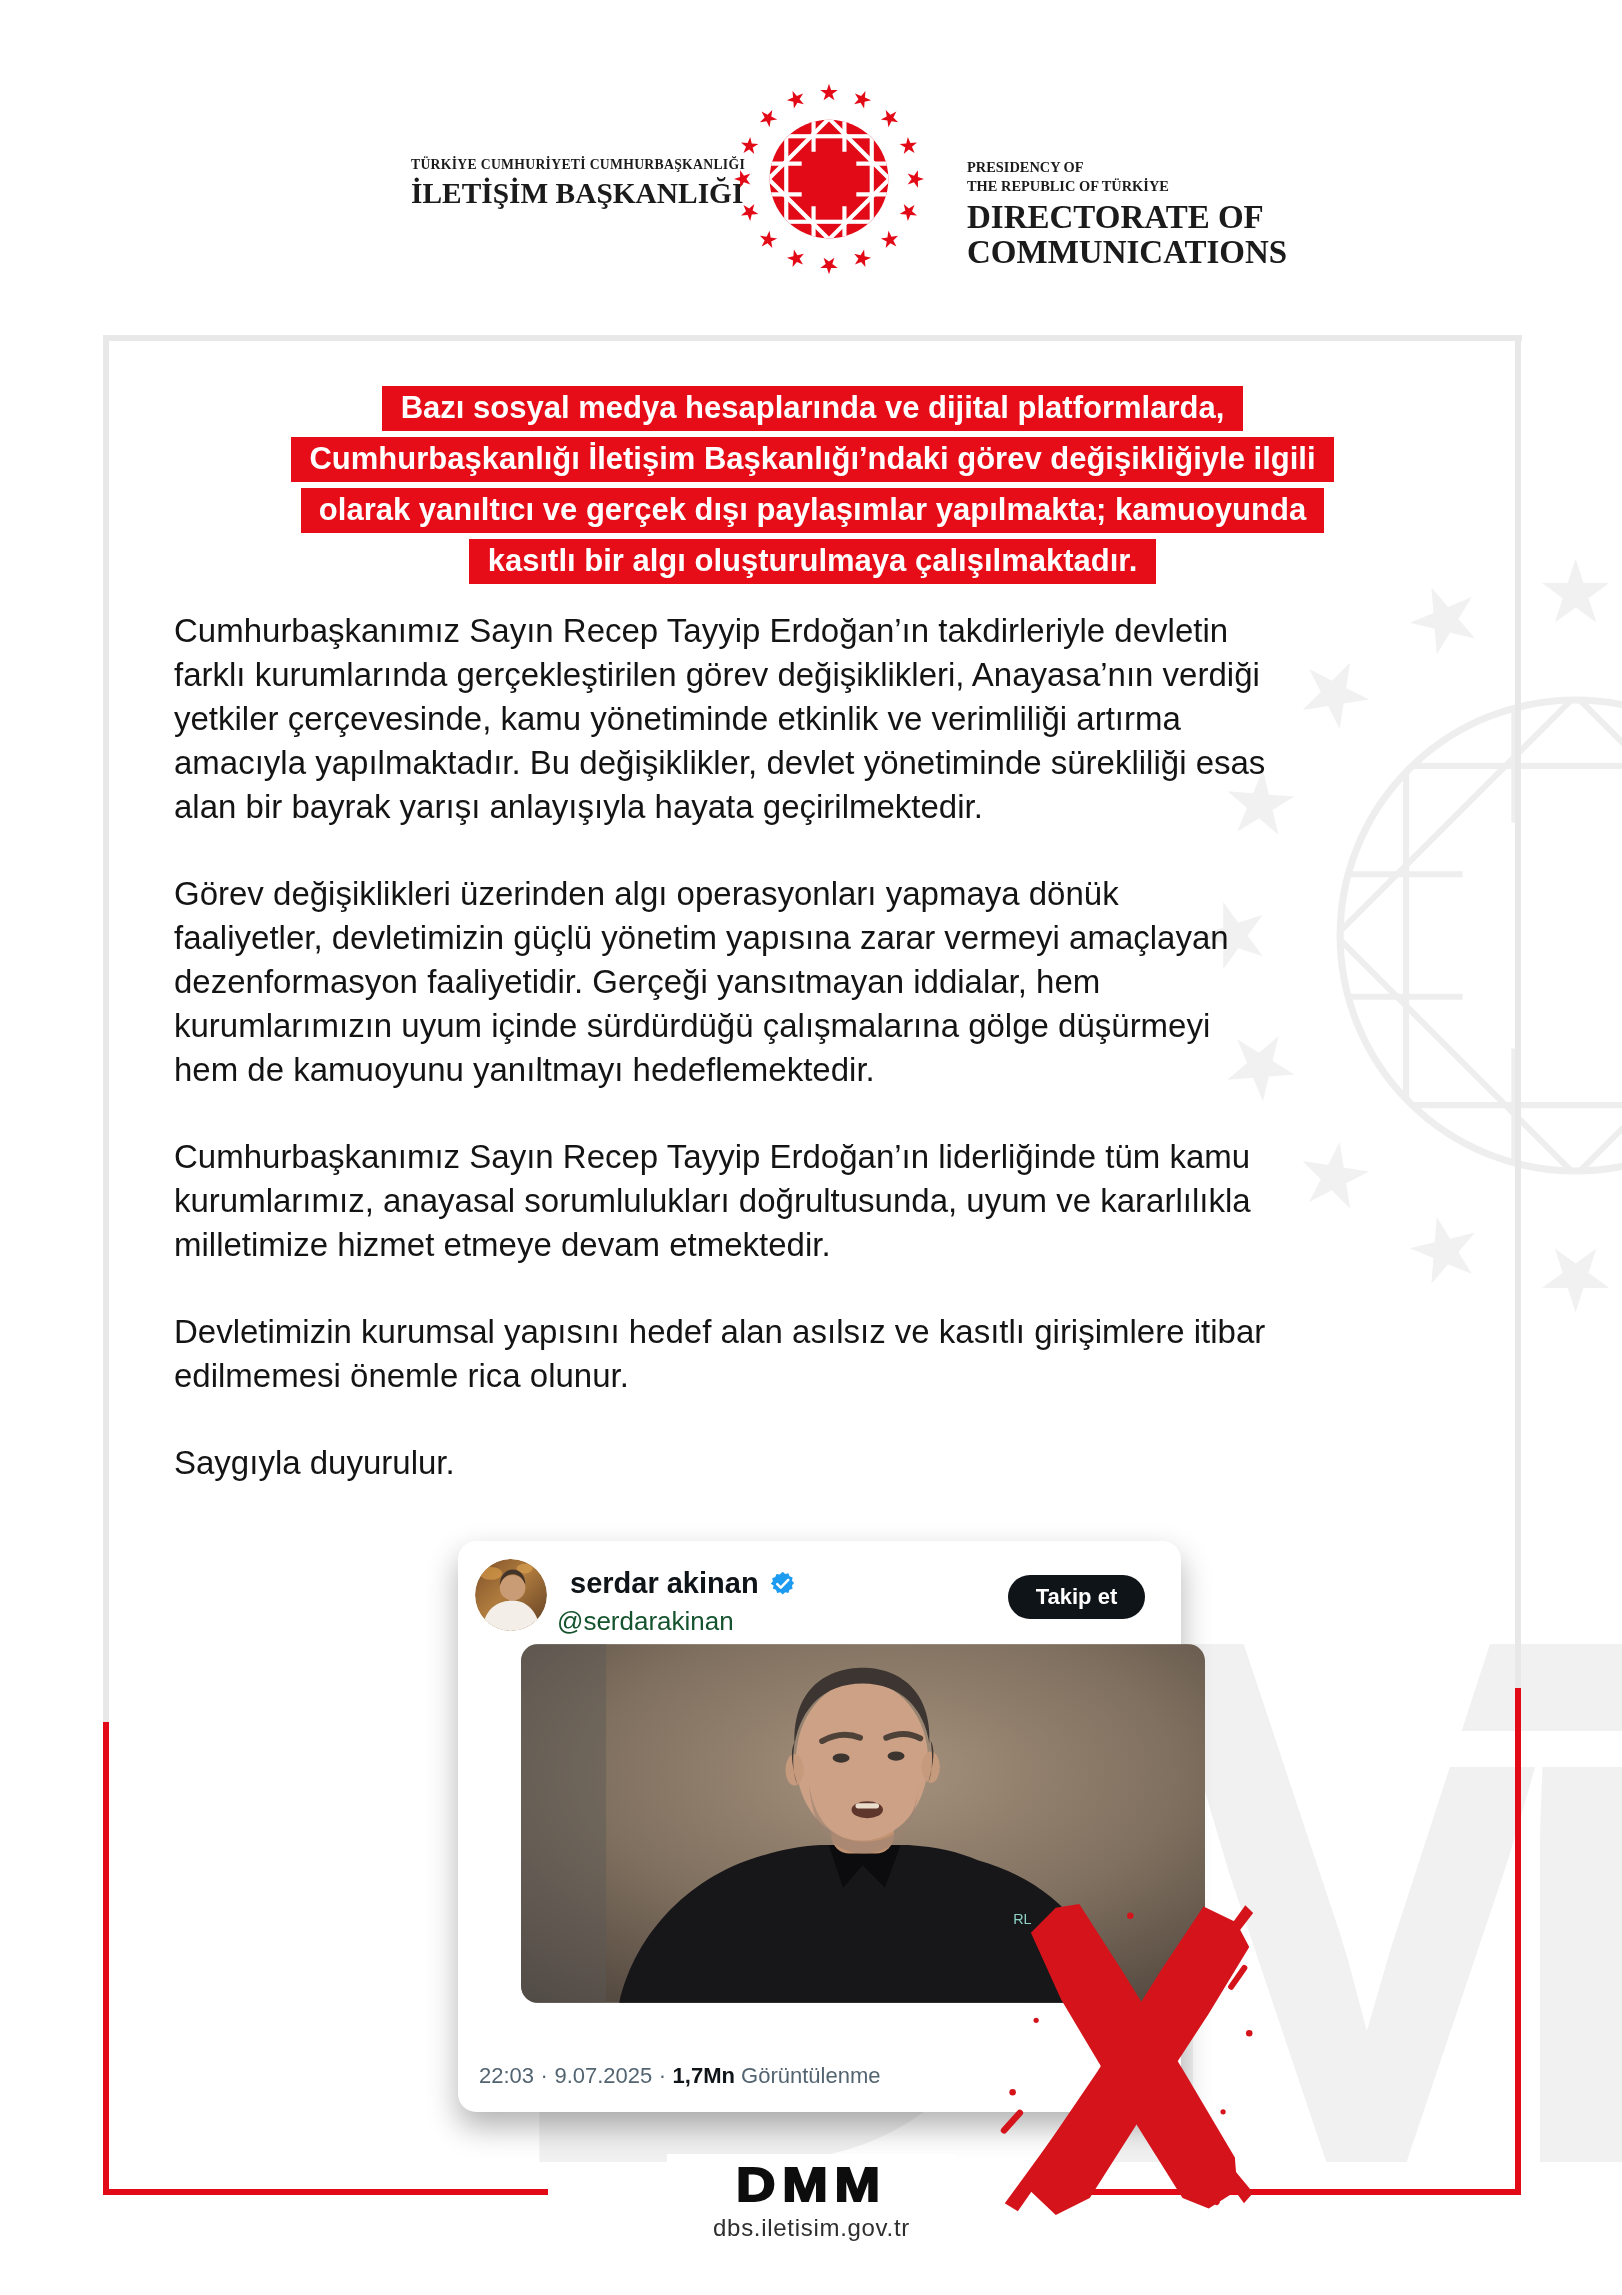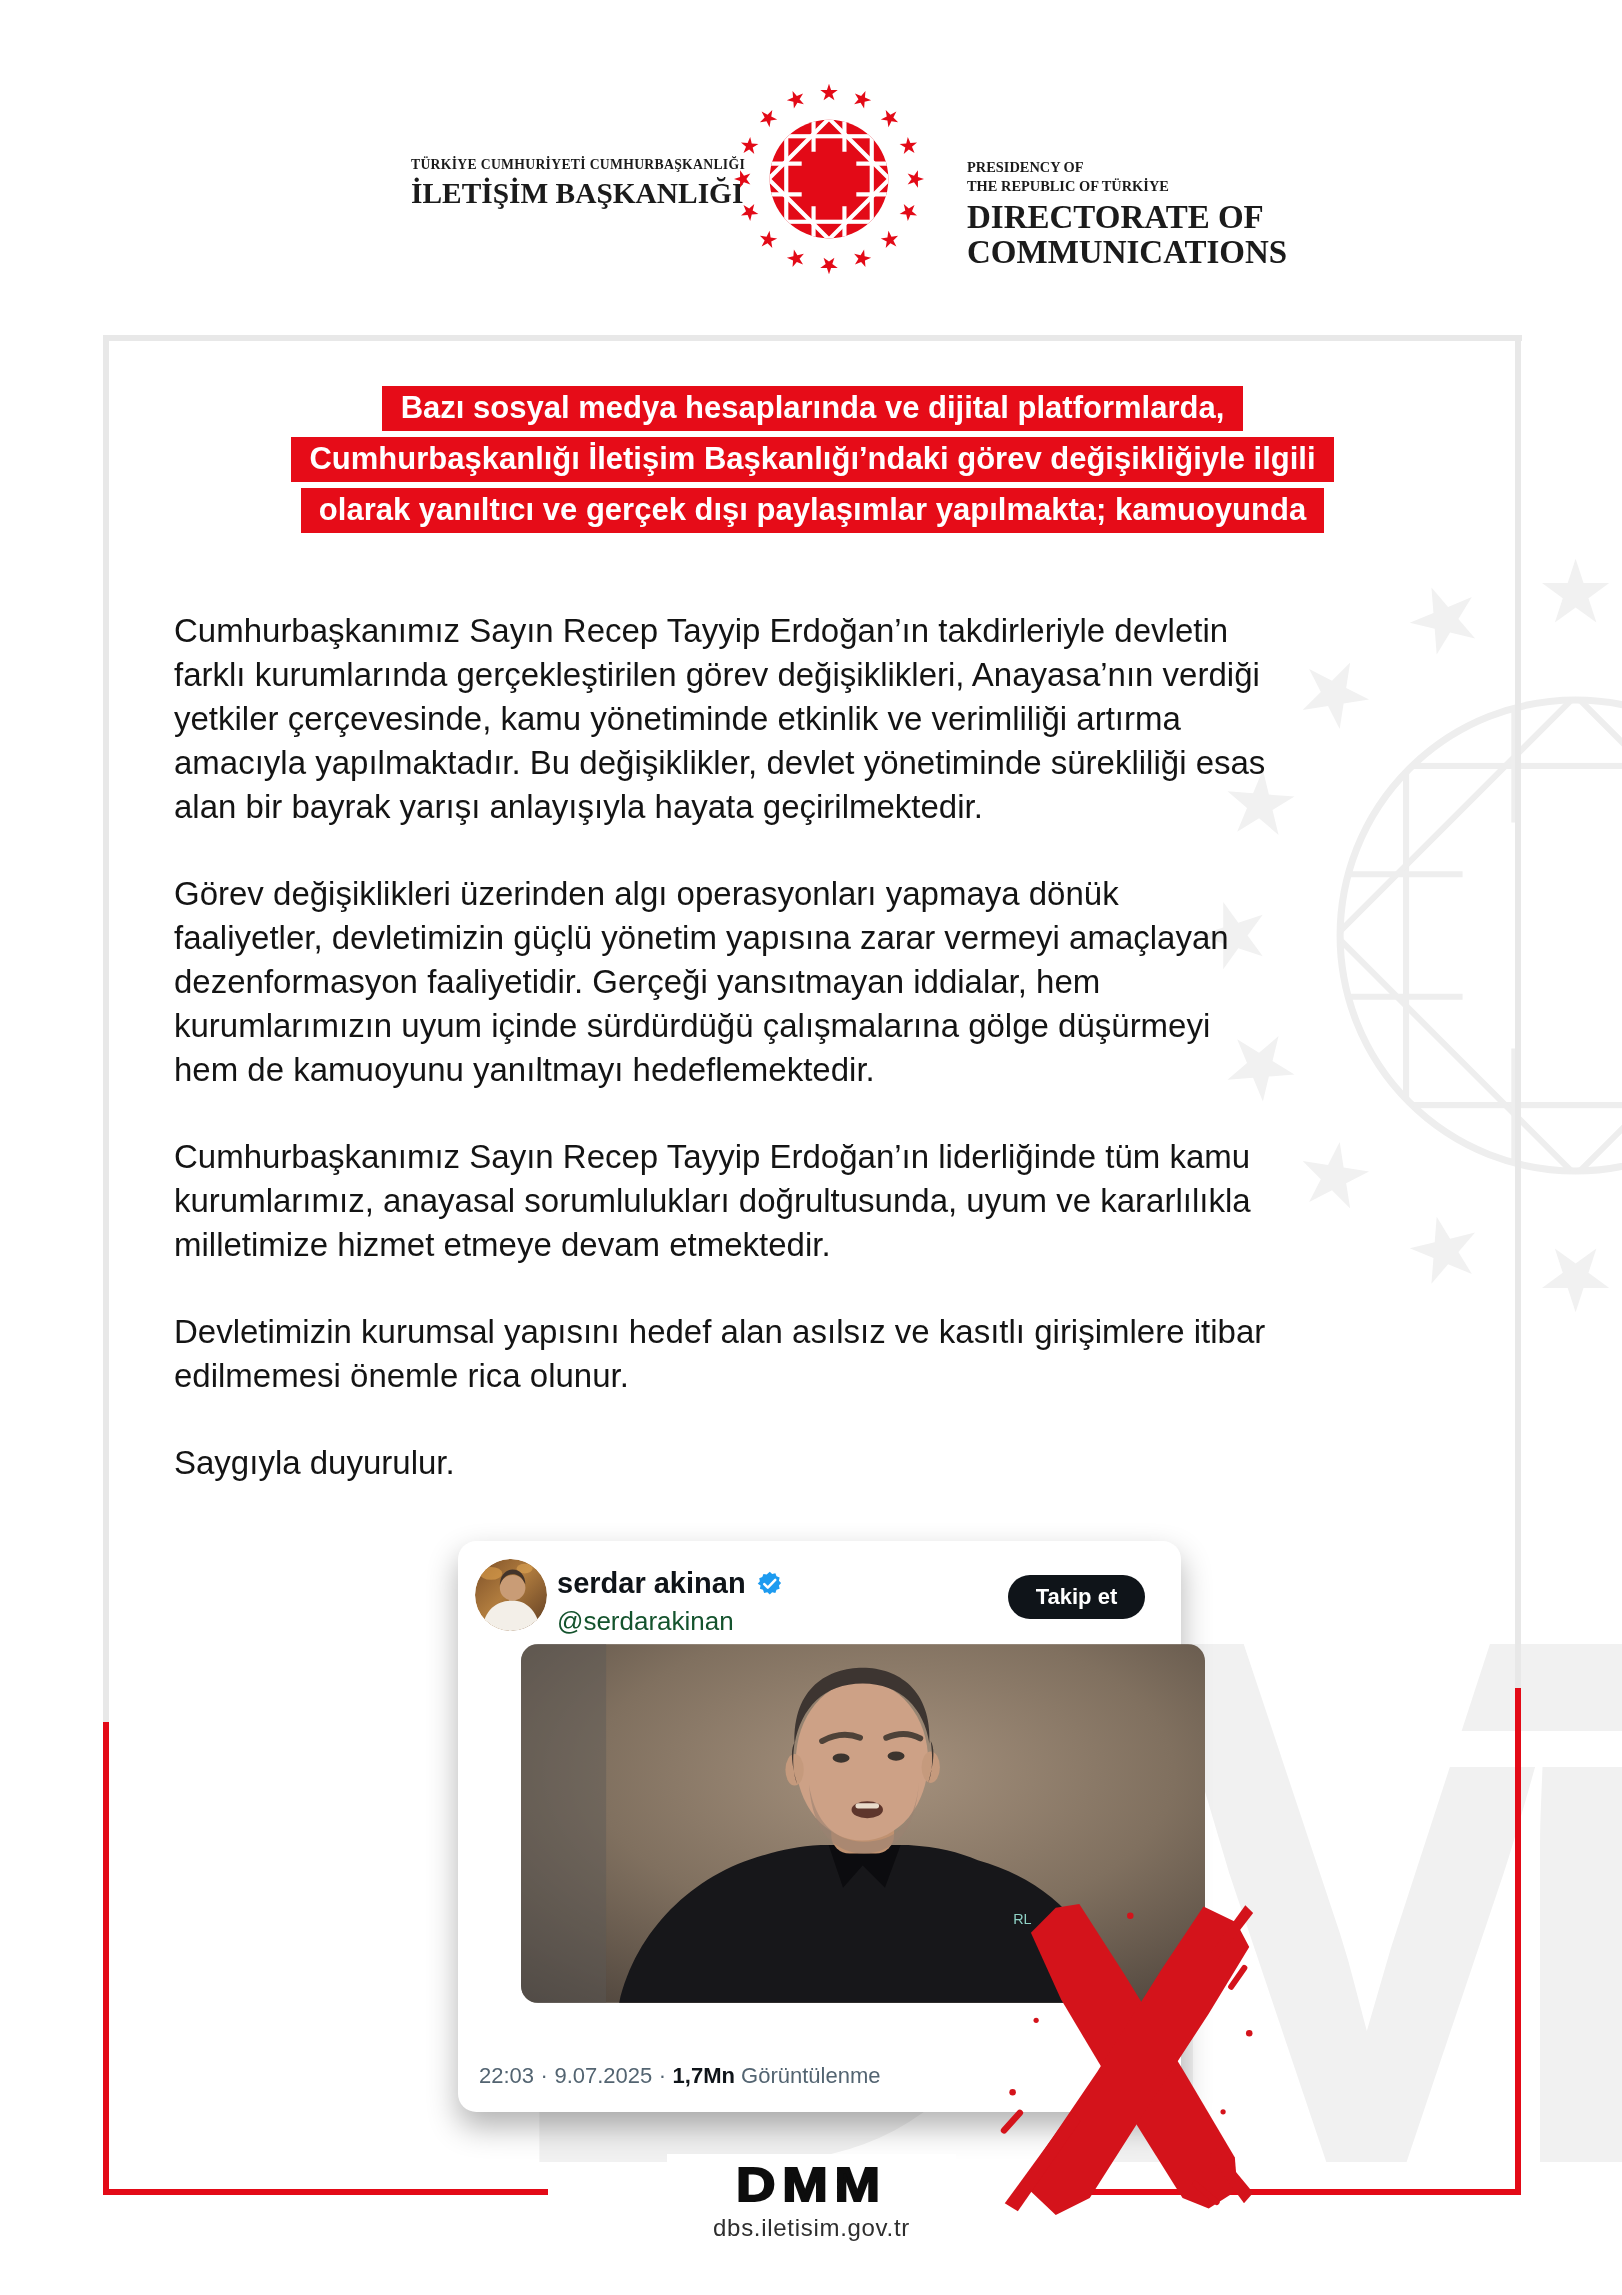--- a/index.html
+++ b/index.html
@@ -47,21 +47,21 @@
 
   
   .bodytext{position:absolute;left:174px;top:609px;width:1315px;z-index:2;
             color:#141414;font-size:33px;line-height:44px;}
   .bodytext p{margin:0 0 43px 0;white-space:pre-line;}
 
   
   .tweet{position:absolute;left:458px;top:1541px;width:723px;height:571px;z-index:3;
          background:#fff;border-radius:18.3px;box-shadow:0 14.4px 31px rgba(0,0,0,.30);}
   .tw-avatar{position:absolute;left:17px;top:18.3px;width:72px;height:72px;border-radius:50%;overflow:hidden;}
-  .tw-name-row{position:absolute;left:99px;top:26px;display:flex;align-items:center;gap:10px;}
+  .tw-name-row{position:absolute;left:112px;top:26px;display:flex;align-items:center;gap:10px;}
   .tw-name{font-size:29px;font-weight:bold;color:#0f1419;white-space:nowrap;}
   .tw-handle{position:absolute;left:99px;top:65px;font-size:26px;color:#14532d;white-space:nowrap;}
   .tw-follow{position:absolute;left:550px;top:18.3px;width:137px;height:44px;border:none;
              background:#0f1419;color:#fff;border-radius:22px;font-size:22px;font-weight:bold;
              font-family:inherit;cursor:pointer;margin-top:16px;}
   .tw-video{position:absolute;left:19.6px;top:103px;width:684px;height:359px;border-radius:17px;overflow:hidden;margin-left:43px;}
   .tw-meta{position:absolute;left:21px;top:522px;font-size:22px;color:#536471;white-space:nowrap;}
   .tw-meta b{color:#0f1419;}
   .tw-meta .sep{margin:0 6.5px;}
 
@@ -183,20 +183,21 @@
   <div class="seg b-left-red"></div>
   <div class="seg b-right-gray"></div>
   <div class="seg b-right-red"></div>
   <div class="seg b-bot-l"></div>
   <div class="seg b-bot-r"></div>
 
   <div class="banner">
     <div class="banner-line">Bazı sosyal medya hesaplarında ve dijital platformlarda,</div>
     <div class="banner-line">Cumhurbaşkanlığı İletişim Başkanlığı’ndaki görev değişikliğiyle ilgili</div>
     <div class="banner-line">olarak yanıltıcı ve gerçek dışı paylaşımlar yapılmakta; kamuoyunda</div>
+    <div class="banner-line">kasıtlı bir algı oluşturulmaya çalışılmaktadır.</div>
   </div>
 
   <div class="bodytext">
     <p>Cumhurbaşkanımız Sayın Recep Tayyip Erdoğan’ın takdirleriyle devletin
 farklı kurumlarında gerçekleştirilen görev değişiklikleri, Anayasa’nın verdiği
 yetkiler çerçevesinde, kamu yönetiminde etkinlik ve verimliliği artırma
 amacıyla yapılmaktadır. Bu değişiklikler, devlet yönetiminde sürekliliği esas
 alan bir bayrak yarışı anlayışıyla hayata geçirilmektedir.</p>
     <p>Görev değişiklikleri üzerinden algı operasyonları yapmaya dönük
 faaliyetler, devletimizin güçlü yönetim yapısına zarar vermeyi amaçlayan

